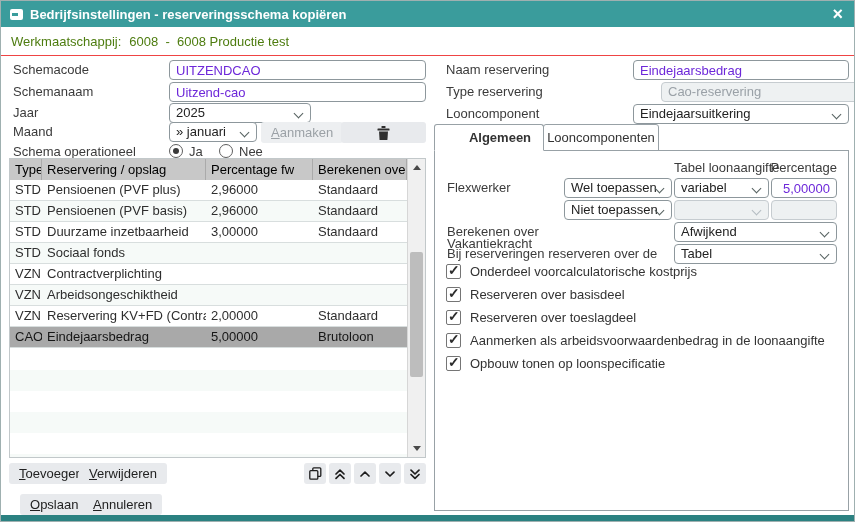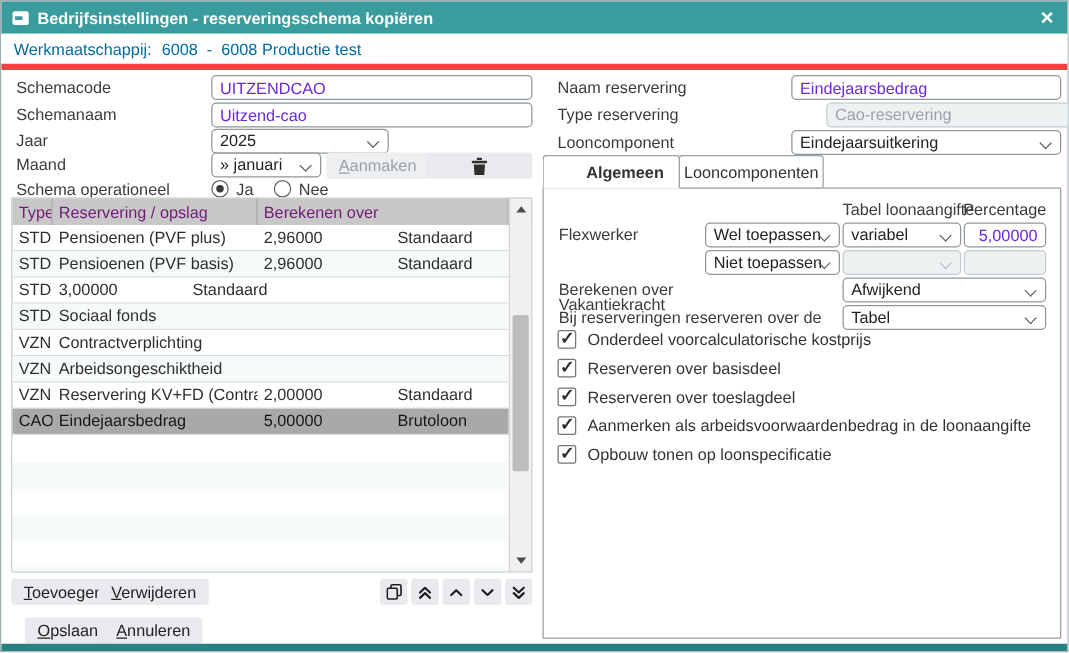--- a/index.html
+++ b/index.html
@@ -14,22 +14,22 @@
     position: absolute; left: 0; top: 0; right: 0; height: 26px;
     background: #3a9c9c; display: flex; align-items: center; padding: 0 9px;
   }
   .title-icon { width: 13px; height: 11px; background: #fff; border-radius: 2px; position: relative; margin-right: 7px; flex: none; }
   .title-icon::after { content: ""; position: absolute; left: 2px; top: 4px; width: 6px; height: 3px; background: #3a9c9c; }
   .title-text { color: #fff; font-weight: bold; font-size: 13px; }
   .close-btn { margin-left: auto; color: #fff; font-size: 18px; font-weight: bold; line-height: 1; cursor: default; padding: 0 2px; }
   
   .subheader {
     position: absolute; left: 0; top: 26px; right: 0; height: 29px;
-    border-bottom: 5px solid #ef4444; display: flex; align-items: center; padding: 0 10px;
-    background: #fff; color: #0369a1;
+    border-bottom: 1px solid #ef4444; display: flex; align-items: center; padding: 0 10px;
+    background: #fff; color: #4d7c0f;
   }
   .subheader .value { margin-left: 8px; white-space: pre; }
   
   .lab { position: absolute; line-height: 20px; color: #3b3b3b; white-space: nowrap; }
   .ti {
     position: absolute; height: 20px; border: 1px solid #8d979c; border-radius: 4px;
     padding: 0 6px; font: 13px "Liberation Sans", sans-serif; color: #6d28d9; background: #fff; outline: none;
   }
   .ti.num { text-align: right; }
   .ti:disabled, .ti.off { background: #eef1f2; border-color: #c6ccd0; color: #9aa1a7; }
@@ -48,21 +48,21 @@
   .btn .u { text-decoration: underline; }
   .btn.off { color: #9ba1a6; background: #edeff1; }
   .icon-btn {
     position: absolute; width: 22px; height: 21px; background: #e8eaed; border: none; border-radius: 3px;
     display: flex; align-items: center; justify-content: center; padding: 0;
   }
   .radio { position: absolute; width: 14px; height: 14px; border: 1px solid #5e5e5e; border-radius: 50%; background: #fff; }
   .radio.sel-on::after { content: ""; position: absolute; left: 3px; top: 3px; width: 6px; height: 6px; border-radius: 50%; background: #3a3a3a; }
   
   .grid { position: absolute; left: 8px; top: 157px; width: 417px; height: 300px; border: 1px solid #c2c8ca; background: #fff; }
-  .ghead { display: flex; height: 21px; background: #c8c8c8; color: #701a75; line-height: 21px; }
+  .ghead { display: flex; height: 21px; background: #c8c8c8; color: #000000; line-height: 21px; }
   .ghead .hc { border-right: 1px solid #aaaaaa; padding-left: 5px; overflow: hidden; white-space: nowrap; }
   .gbody .tr { display: flex; height: 21px; line-height: 20px; border-bottom: 1px solid #d8dede; color: #2e2e2e; }
   .gbody .tr:nth-child(even) { background: #f6faf8; }
   .gbody .tr.sel-row { background: #a9a9a9; color: #161616; }
   .tc { padding-left: 5px; overflow: hidden; white-space: nowrap; }
   .w-type { width: 32px; flex: none; }
   .w-name { width: 164px; flex: none; }
   .w-pct  { width: 107px; flex: none; }
   .w-over { flex: 1; }
   .gfill { position: absolute; left: 0; top: 190px; right: 18px; bottom: 0;
@@ -134,37 +134,39 @@
   <span class="lab" style="left:12px; top:141px;">Schema operationeel</span>
   <span class="radio sel-on" style="left:168px; top:143px;"></span>
   <span class="lab" style="left:188px; top:141px;">Ja</span>
   <span class="radio" style="left:218px; top:143px;"></span>
   <span class="lab" style="left:238px; top:141px;">Nee</span>
 
   <div class="grid">
     <div class="ghead">
       <div class="hc w-type">Type</div>
       <div class="hc w-name">Reservering / opslag</div>
+      <div class="hc w-pct">Percentage fw</div>
       <div class="hc w-over" style="margin-right:18px;">Berekenen over</div>
     </div>
     <div class="gbody" style="margin-right:18px;">
       <div class="tr">
         <div class="tc w-type">STD</div>
         <div class="tc w-name">Pensioenen (PVF plus)</div>
         <div class="tc w-pct">2,96000</div>
         <div class="tc w-over">Standaard</div>
       </div>
       <div class="tr">
         <div class="tc w-type">STD</div>
         <div class="tc w-name">Pensioenen (PVF basis)</div>
         <div class="tc w-pct">2,96000</div>
         <div class="tc w-over">Standaard</div>
       </div>
       <div class="tr">
         <div class="tc w-type">STD</div>
+        <div class="tc w-name">Duurzame inzetbaarheid</div>
         <div class="tc w-pct">3,00000</div>
         <div class="tc w-over">Standaard</div>
       </div>
       <div class="tr">
         <div class="tc w-type">STD</div>
         <div class="tc w-name">Sociaal fonds</div>
         <div class="tc w-pct"></div>
         <div class="tc w-over"></div>
       </div>
       <div class="tr">

